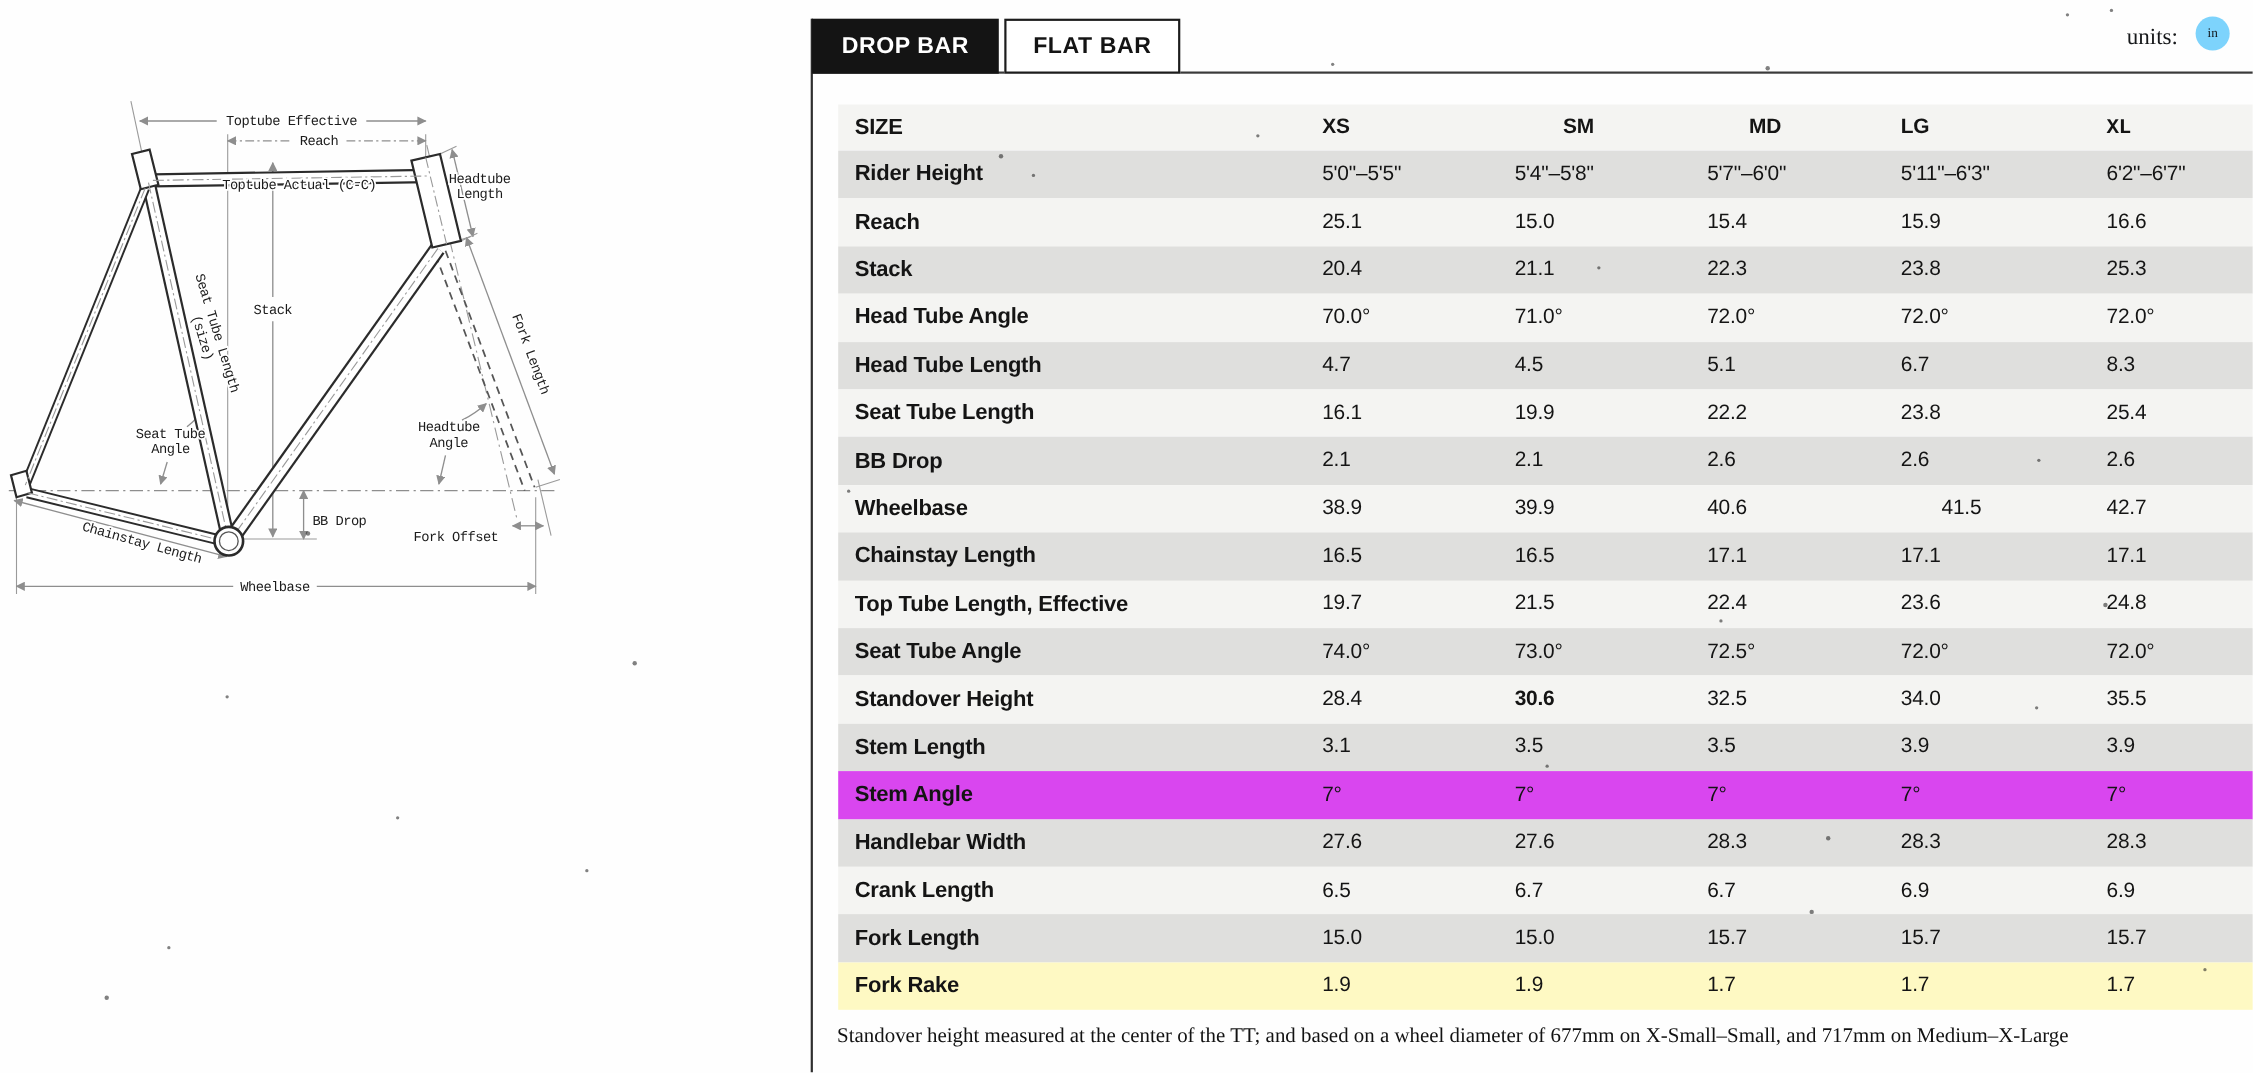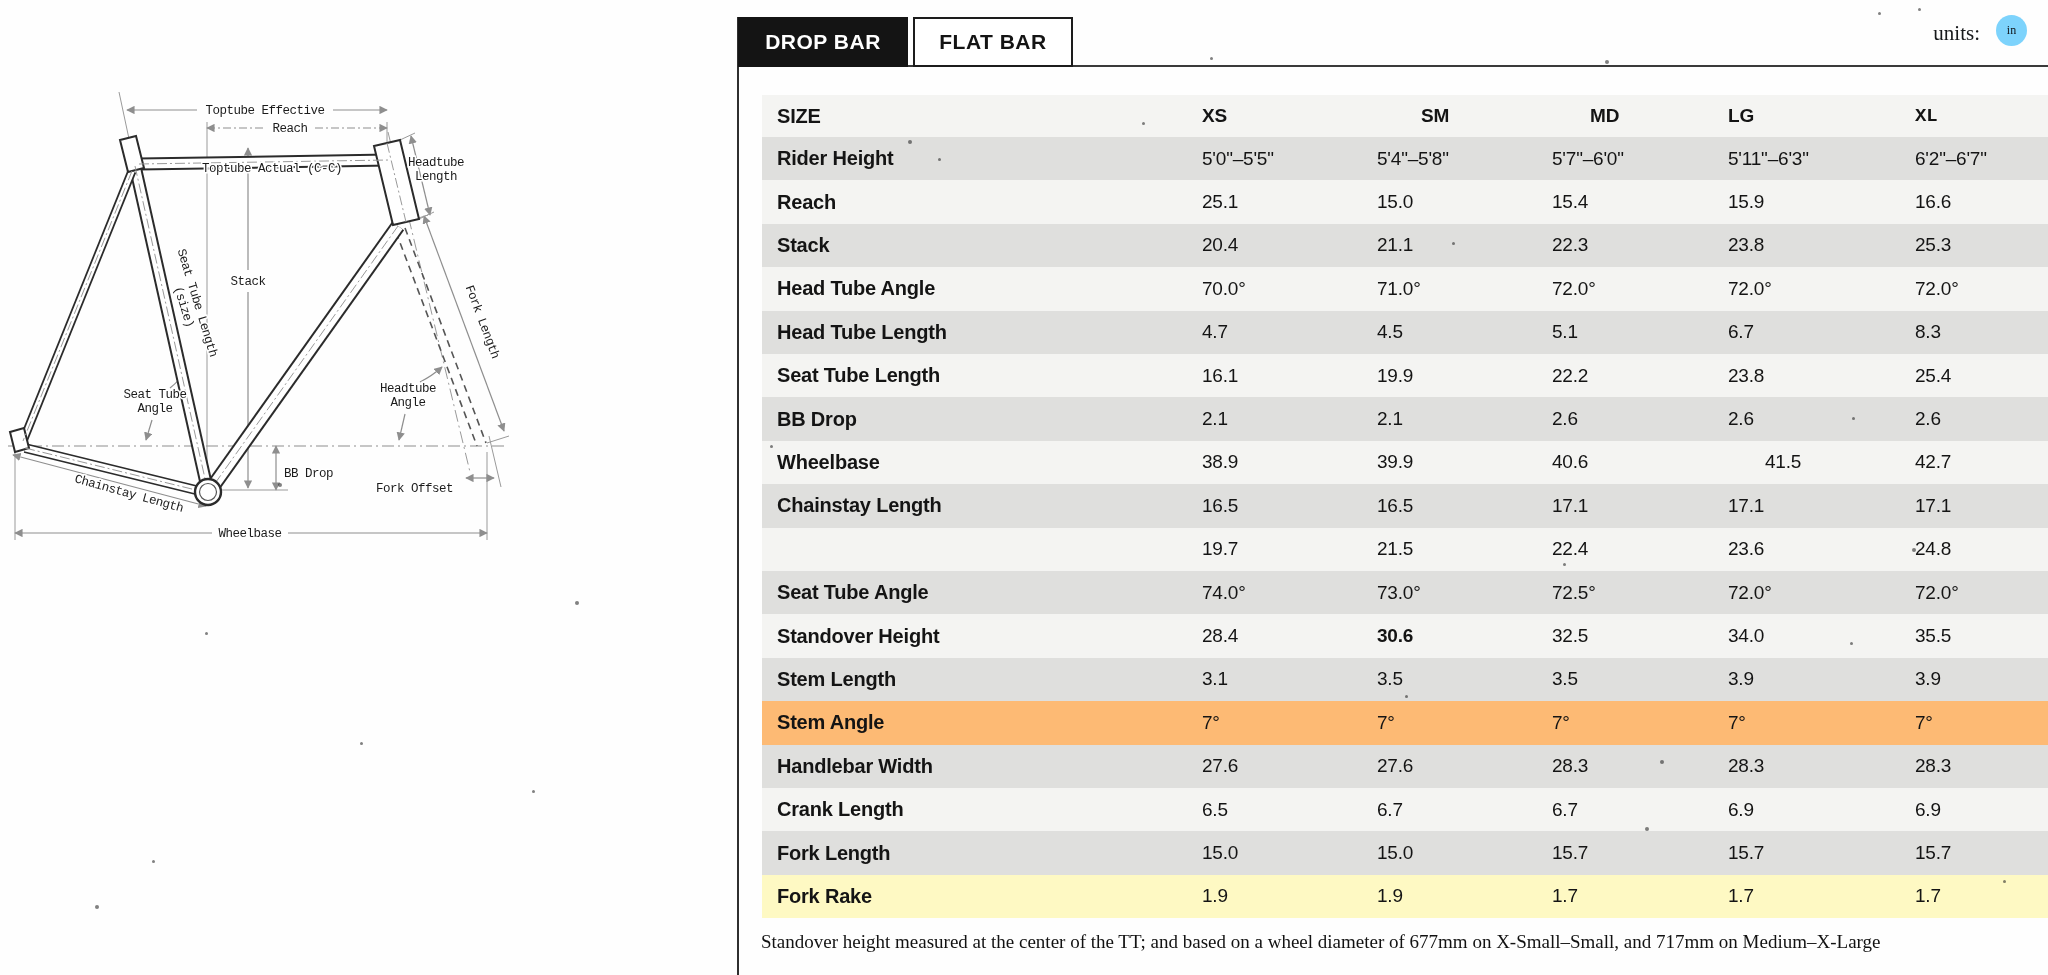--- a/index.html
+++ b/index.html
@@ -151,20 +151,21 @@
     </div>
     <div class="trow" style="top: 484.2px; height: 43.4px; background: rgb(223, 223, 221);">
       <div class="tlabel">Chainstay Length</div>
       <div class="tval" style="left: 440px;">16.5</div>
       <div class="tval" style="left: 615px;">16.5</div>
       <div class="tval" style="left: 790px;">17.1</div>
       <div class="tval" style="left: 966px;">17.1</div>
       <div class="tval" style="left: 1153px;">17.1</div>
     </div>
     <div class="trow" style="top: 527.6px; height: 43.4px; background: rgb(244, 244, 242);">
+      <div class="tlabel">Top Tube Length, Effective</div>
       <div class="tval" style="left: 440px;">19.7</div>
       <div class="tval" style="left: 615px;">21.5</div>
       <div class="tval" style="left: 790px;">22.4</div>
       <div class="tval" style="left: 966px;">23.6</div>
       <div class="tval" style="left: 1153px;">24.8</div>
     </div>
     <div class="trow" style="top: 571px; height: 43.4px; background: rgb(223, 223, 221);">
       <div class="tlabel">Seat Tube Angle</div>
       <div class="tval" style="left: 440px;">74.0°</div>
       <div class="tval" style="left: 615px;">73.0°</div>
@@ -181,21 +182,21 @@
       <div class="tval" style="left: 1153px;">35.5</div>
     </div>
     <div class="trow" style="top: 657.8px; height: 43.4px; background: rgb(223, 223, 221);">
       <div class="tlabel">Stem Length</div>
       <div class="tval" style="left: 440px;">3.1</div>
       <div class="tval" style="left: 615px;">3.5</div>
       <div class="tval" style="left: 790px;">3.5</div>
       <div class="tval" style="left: 966px;">3.9</div>
       <div class="tval" style="left: 1153px;">3.9</div>
     </div>
-    <div class="trow" style="top: 701.2px; height: 43.4px; background: #fdba74;">
+    <div class="trow" style="top: 701.2px; height: 43.4px; background: #d946ef;">
       <div class="tlabel">Stem Angle</div>
       <div class="tval" style="left: 440px;">7°</div>
       <div class="tval" style="left: 615px;">7°</div>
       <div class="tval" style="left: 790px;">7°</div>
       <div class="tval" style="left: 966px;">7°</div>
       <div class="tval" style="left: 1153px;">7°</div>
     </div>
     <div class="trow" style="top: 744.6px; height: 43.4px; background: rgb(223, 223, 221);">
       <div class="tlabel">Handlebar Width</div>
       <div class="tval" style="left: 440px;">27.6</div>

